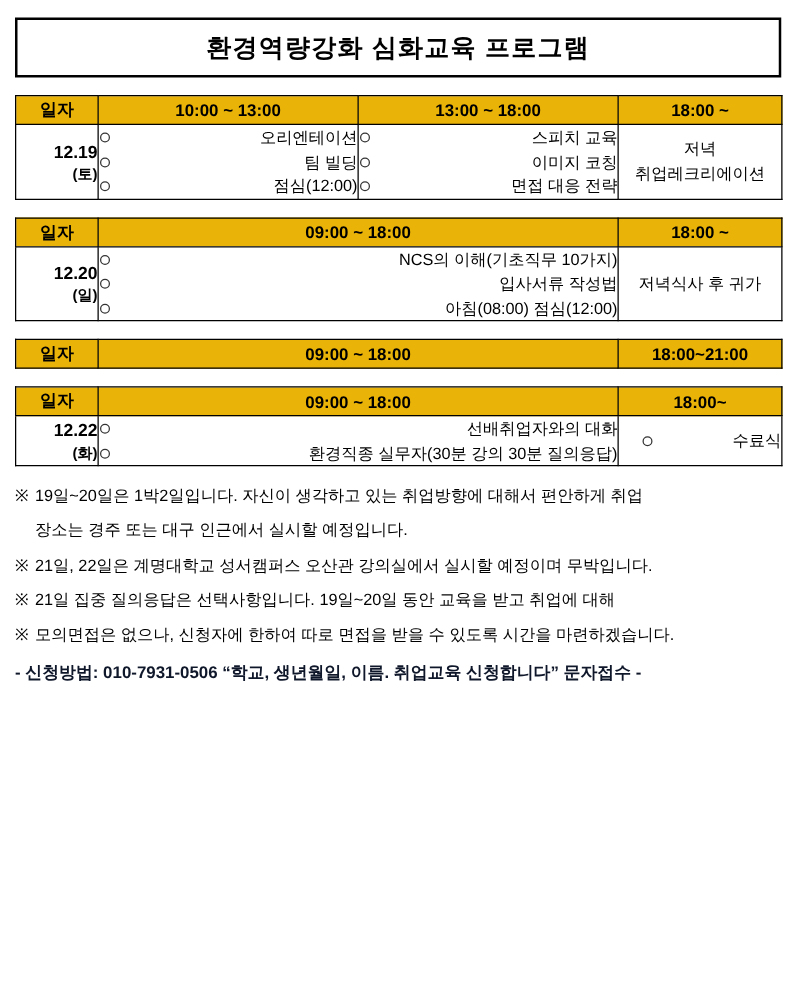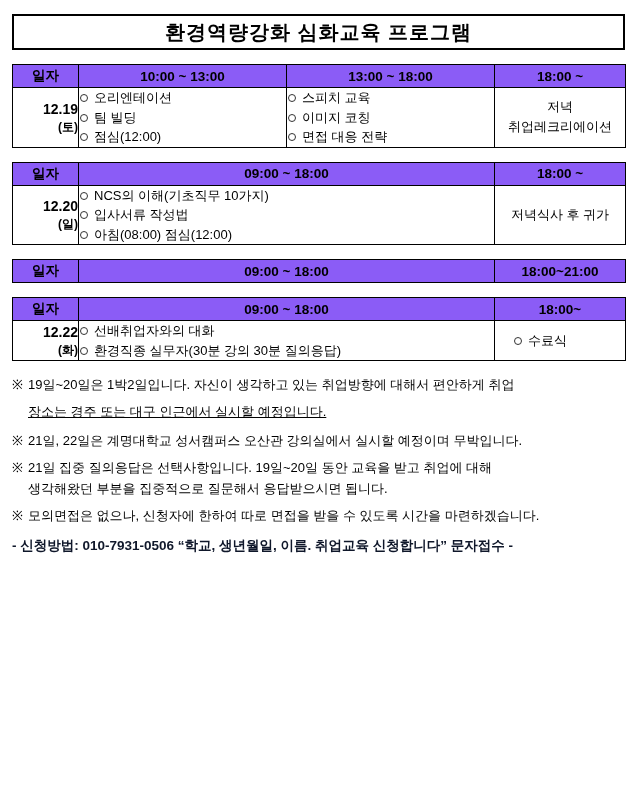--- a/index.html
+++ b/index.html
@@ -12,21 +12,21 @@
   .page {
     width: 637px;
     height: 800px;
     padding: 8px 12px 0 12px;
     position: relative;
   }
 
   
   .title-box {
     border: 2px solid #000;
-    height: 36px;
+    height: 48px;
     display: flex;
     align-items: center;
     justify-content: center;
     margin: 6px 0 14px 0;
   }
   .title-box .title-text {
     font-size: 20px;
     font-weight: bold;
     letter-spacing: 1px;
     color: #000;
@@ -38,21 +38,21 @@
     border-collapse: collapse;
     table-layout: fixed;
     margin-bottom: 14px;
   }
   table.sched td, table.sched th {
     border: 1px solid #000;
     padding: 0;
     vertical-align: middle;
   }
   .hdr td {
-    background: #8b5cf6;
+    background: #eab308;
     text-align: center;
     font-weight: bold;
     font-size: 13.5px;
     height: 23px;
     padding: 2px 0;
   }
   .date-cell {
     text-align: right;
     font-weight: bold;
     font-size: 14px;
@@ -71,20 +71,21 @@
   }
   .body-cell ul {
     list-style: none;
     margin: 0;
     padding: 0;
   }
   .body-cell ul li {
     position: relative;
     padding-left: 15px;
     white-space: nowrap;
+    text-align: right;
   }
   .body-cell ul li:before {
     content: "";
     position: absolute;
     left: 1px;
     top: 6px;
     width: 6px;
     height: 6px;
     border: 1px solid #333;
     border-radius: 50%;
@@ -113,21 +114,20 @@
     width: 16px;
     flex: 0 0 16px;
   }
   .note .note-body {
     flex: 1;
   }
   .note .note-body div { white-space: nowrap; }
   .note-sub {
     margin: 4px 0 9px 16px;
     white-space: nowrap;
-    text-decoration: underline;
   }
   .contact {
     margin-top: 10px;
     color: #0f172a;
     font-weight: bold;
     font-size: 13.5px;
     white-space: nowrap;
   }
 </style>
 </head>
@@ -272,21 +272,20 @@
       <span class="mark">※</span>
       <div class="note-body">
         <div>21일, 22일은 계명대학교 성서캠퍼스 오산관 강의실에서 실시할 예정이며 무박입니다.</div>
       </div>
     </div>
 
     <div class="note">
       <span class="mark">※</span>
       <div class="note-body">
         <div>21일 집중 질의응답은 선택사항입니다. 19일~20일 동안 교육을 받고 취업에 대해</div>
-        <div>생각해왔던 부분을 집중적으로 질문해서 응답받으시면 됩니다.</div>
       </div>
     </div>
 
     <div class="note">
       <span class="mark">※</span>
       <div class="note-body">
         <div>모의면접은 없으나, 신청자에 한하여 따로 면접을 받을 수 있도록 시간을 마련하겠습니다.</div>
       </div>
     </div>
 

